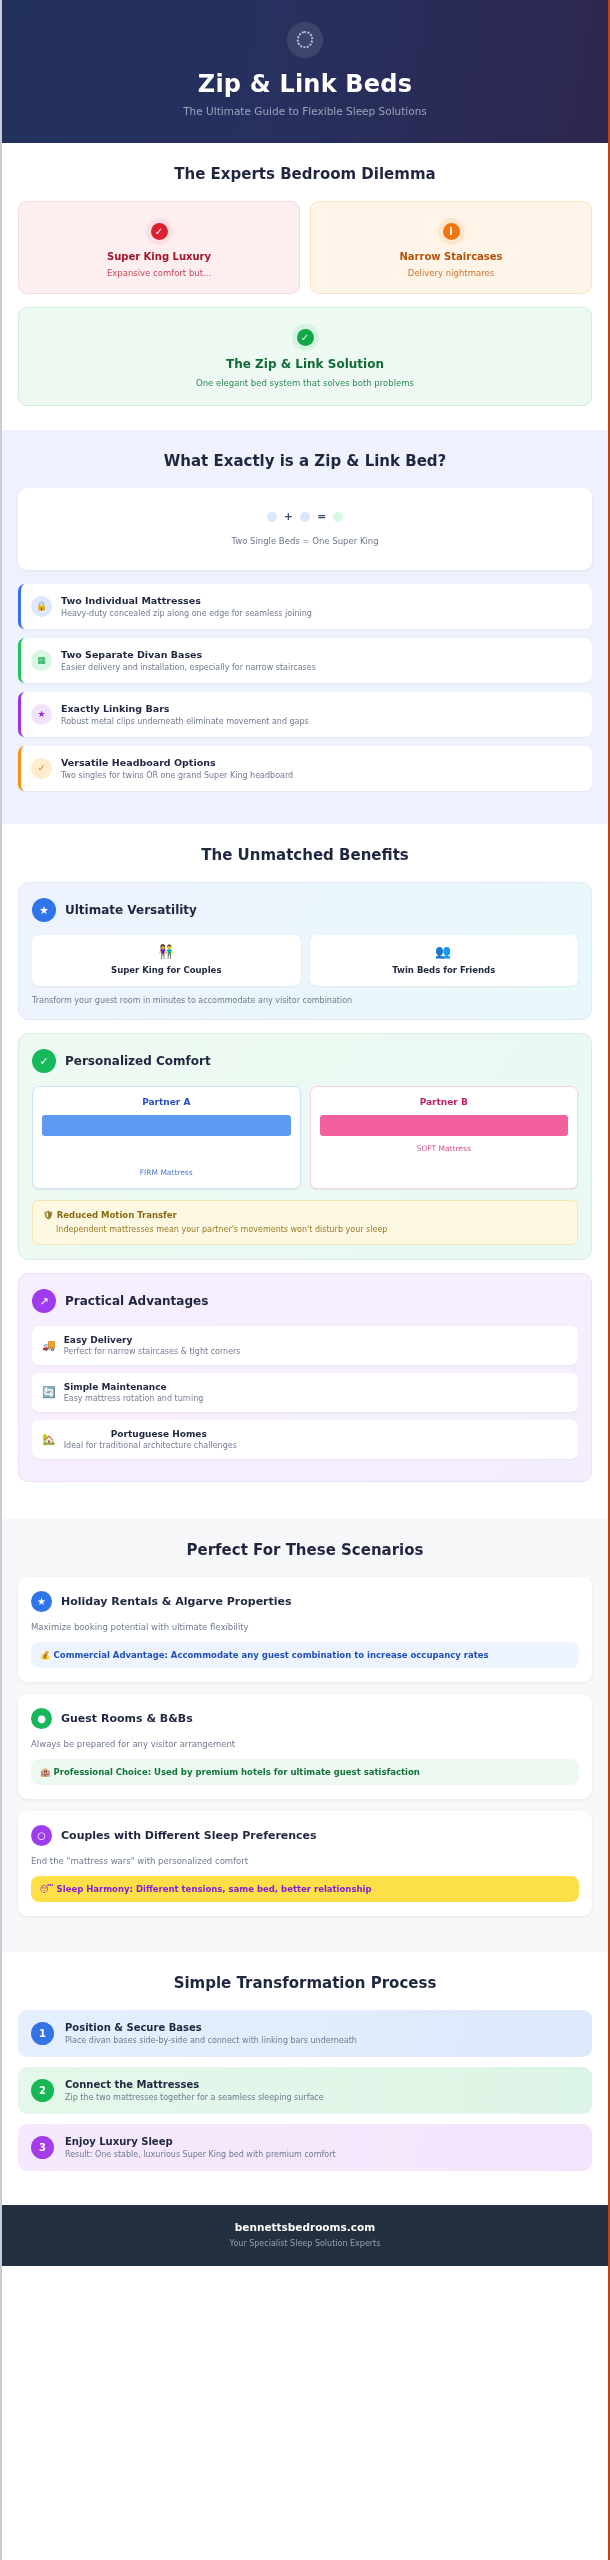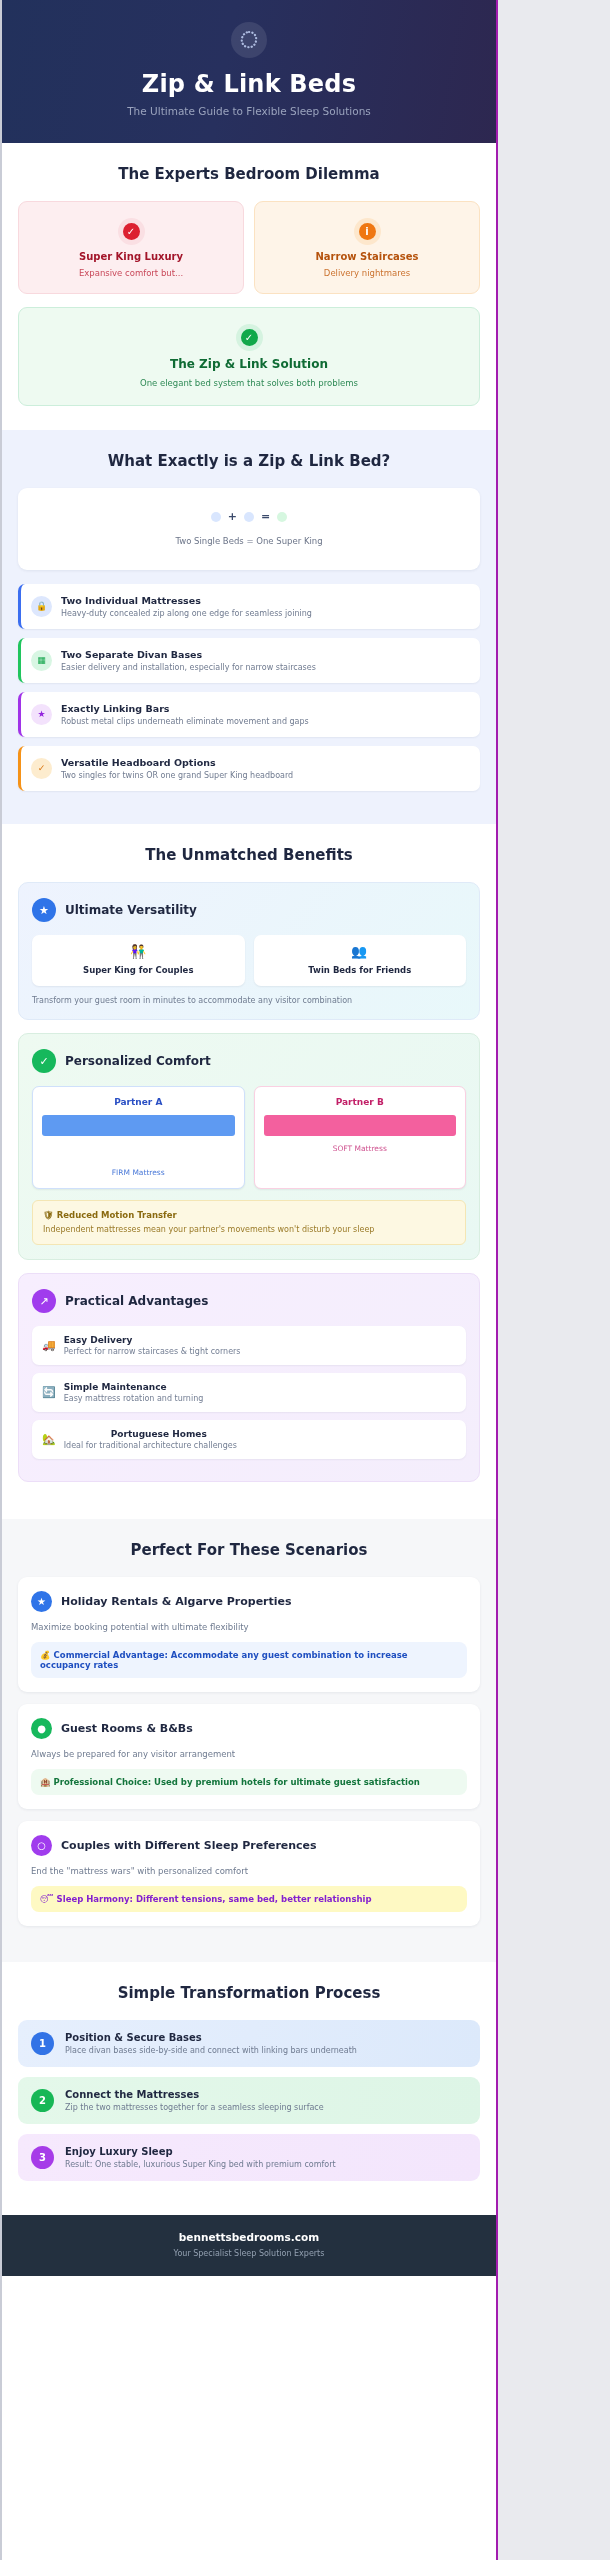--- a/index.html
+++ b/index.html
@@ -4,25 +4,25 @@
 <style>
   * { margin:0; padding:0; box-sizing:border-box; }
   html, body {
     width:610px;
     background:#e9eaee;
     font-family:"DejaVu Sans", sans-serif;
   }
   body { width:610px; }
 
   .page {
-    width:498px;
+    width:610px;
     min-height:2560px;
     background:#ffffff;
     border-left:2px solid #c9ccd6;
-    border-right:2px solid #a21caf;
+    border-right:2px solid #c2410c;
     overflow:hidden;
   }
 
   
   .hero {
     background:linear-gradient(100deg,#22315c 0%,#27305e 45%,#2d2750 100%);
     padding:22px 20px 26px;
     text-align:center;
   }
   .hero-badge {
@@ -192,21 +192,21 @@
   .partner.a .partner-type { color:#4b7ad8;margin-top:32px; }
   .partner.b .partner-type { color:#cf5390; }
 
   .motion-note {
     background:#fdf8e2;
     border:1px solid #f4e6b4;
     border-radius:6px;
     padding:9px 10px 10px;
   }
   .motion-title { font-size:8.5px; font-weight:bold; color:#8a6a10; margin-bottom:5px; }
-  .motion-desc { font-size:8px; color:#9a7a28; }
+  .motion-desc { font-size:8px; color:#9a7a28;margin-left:13px; }
 
   .adv {
     background:#ffffff; border-radius:7px;
     padding:9px 10px; margin-bottom:8px;
     display:flex; align-items:center; gap:8px;
     box-shadow:0 1px 2px rgba(20,30,60,.06);
   }
   .adv-emoji { font-size:11px; line-height:1; flex:0 0 auto; }
   .adv-title { font-size:9px; font-weight:bold; color:#1f2740; margin-bottom:2px; }
   .adv-desc { font-size:8px; color:#737e93; }
@@ -224,21 +224,21 @@
     color:#fff; font-size:10px; line-height:1;
   }
   .sc-circle.blue { background:#2f74e8; }
   .sc-circle.green { background:#17b85c; }
   .sc-circle.purple { background:#a03ced; }
   .sc-title { font-size:11px; font-weight:bold; color:#1f2740; }
   .sc-desc { font-size:8.5px; color:#6f7b90; margin-bottom:10px; }
   .sc-tag { border-radius:8px; padding:8px 9px; font-size:8.5px; font-weight:bold; }
   .sc-tag.blue { background:#eef4fe; color:#1f4fc0; }
   .sc-tag.green { background:#eefaf1; color:#13753c; }
-  .sc-tag.purple { background:#fef9c3; color:#8320cf; }
+  .sc-tag.purple { background:#fde047; color:#8320cf; }
 
   
   .step {
     border-radius:9px; padding:12px 13px;
     margin-bottom:10px;
     display:flex; align-items:center; gap:11px;
   }
   .step.s1 { background:linear-gradient(100deg,#e6effd,#dce9fb); }
   .step.s2 { background:linear-gradient(100deg,#e4f8ea,#ddf5e6); }
   .step.s3 { background:linear-gradient(100deg,#f6e9fd,#f3e6fc); }

